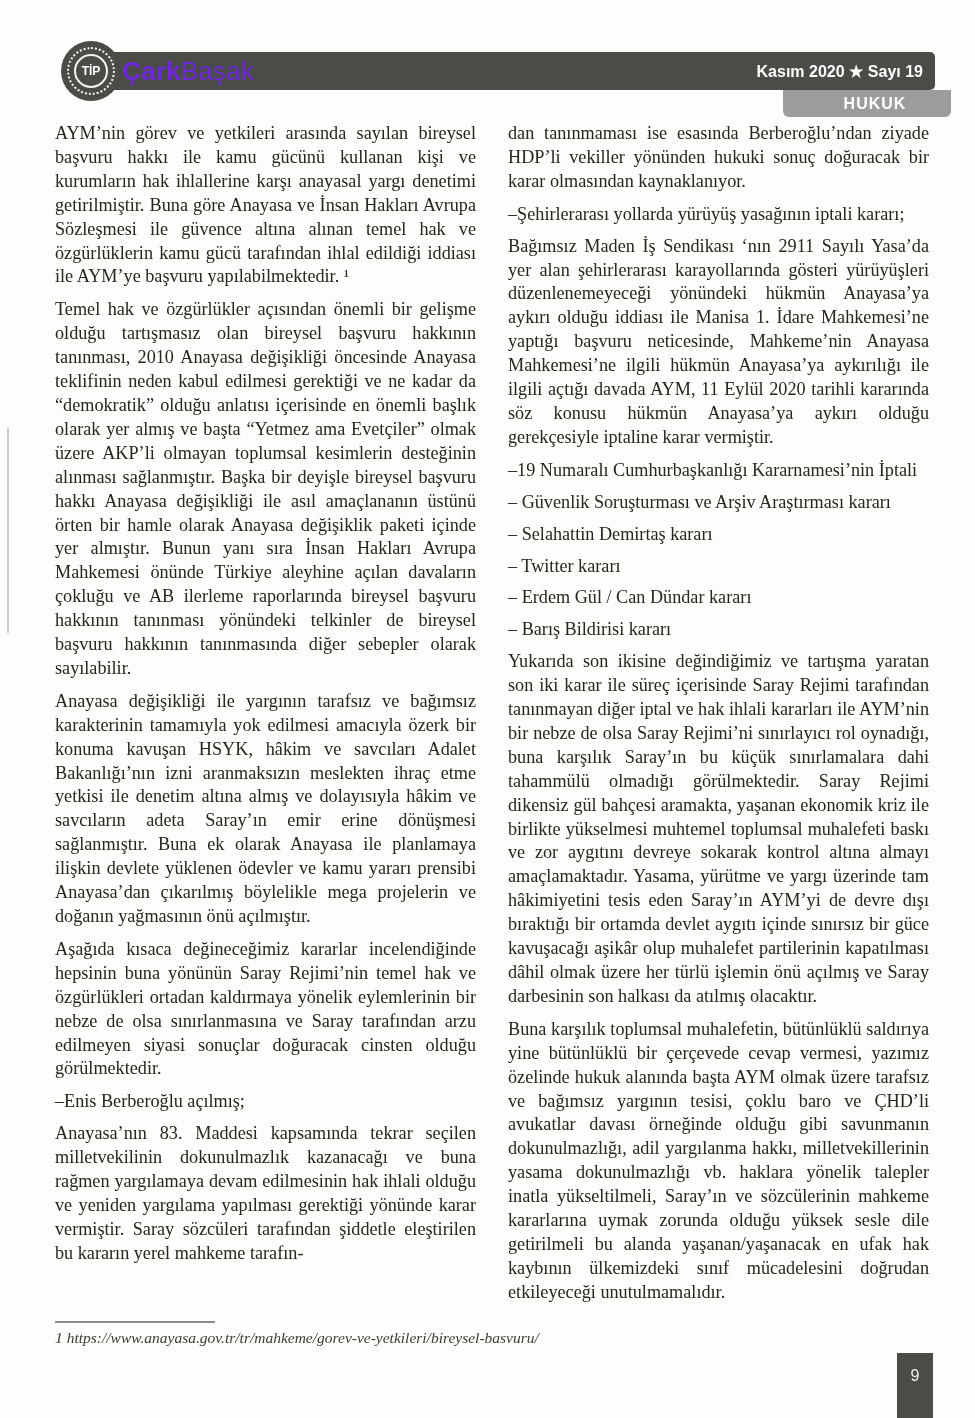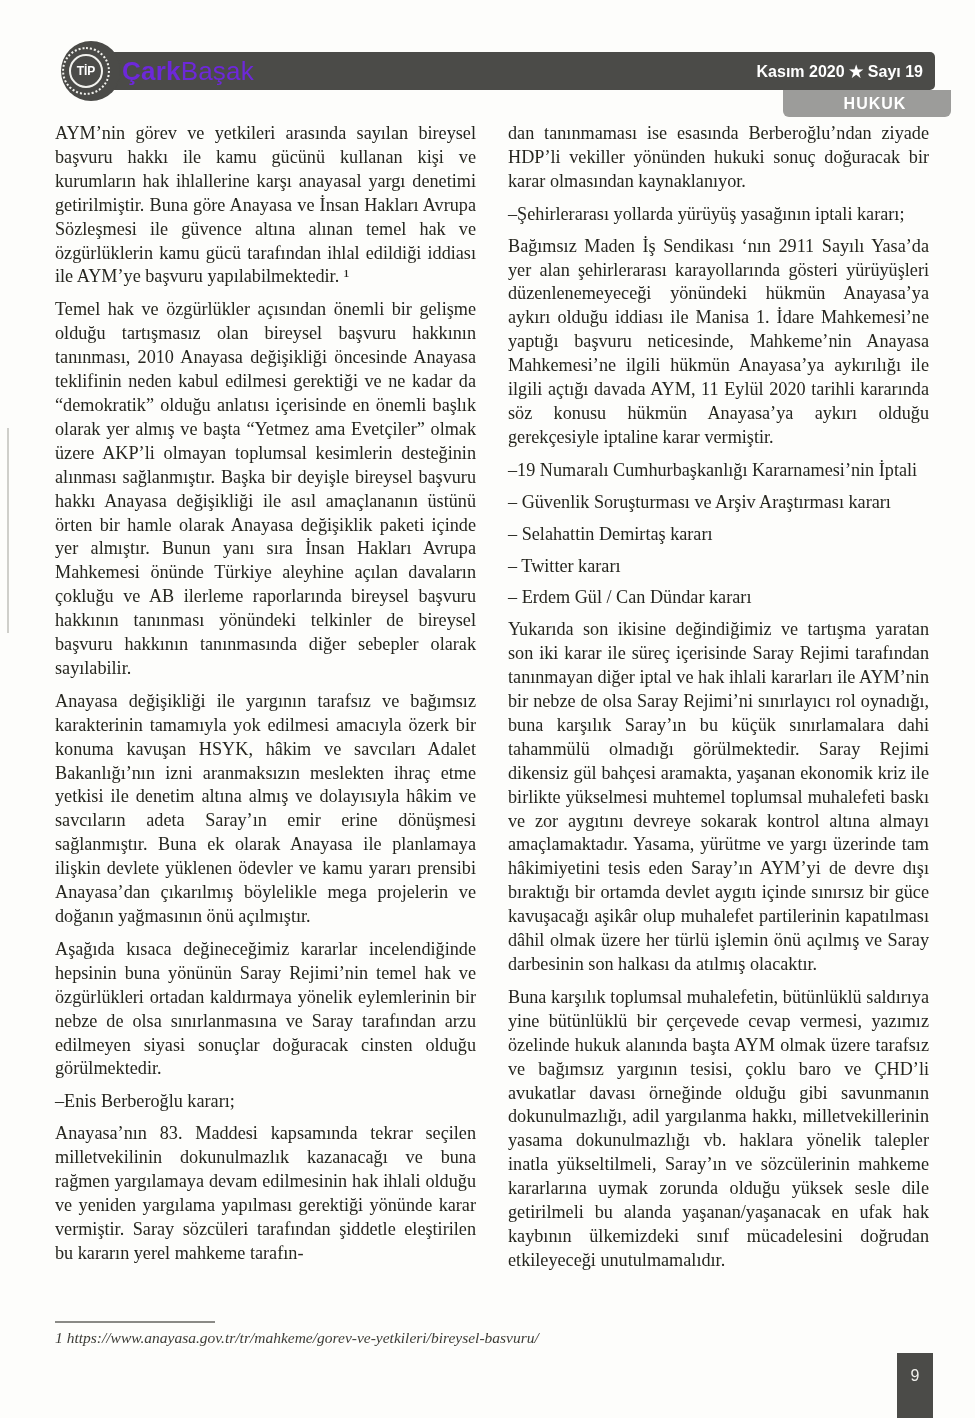--- a/index.html
+++ b/index.html
@@ -29,21 +29,21 @@
   .issue-info {
     position: absolute; right: 52px; top: 62px;
     font-family: "Liberation Sans", sans-serif;
     font-size: 16px; font-weight: 700; color: #ffffff;
   }
   .logo {
     position: absolute; left: 62px; top: 42px;
     width: 58px; height: 58px; border-radius: 50%;
     background: #4b4b48;
     box-shadow: 0 0 0 1px #4b4b48;
-    display: flex; align-items: center; justify-content: flex-start;
+    display: flex; align-items: center; justify-content: center;
   }
   .logo-inner {
     width: 44px; height: 44px; border-radius: 50%;
     border: 2px dotted #f2f2ee;
     display: flex; align-items: center; justify-content: center;
   }
   .logo-core {
     width: 30px; height: 30px; border-radius: 50%;
     border: 2px solid #f2f2ee;
     display: flex; align-items: center; justify-content: center;
@@ -127,32 +127,33 @@
 <div class="section-badge">HUKUK</div>
 
 <div class="edge-mark"></div>
 
 <div class="content">
   <div class="col">
     <p>AYM’nin görev ve yetkileri arasında sayılan bireysel başvuru hakkı ile kamu gücünü kullanan kişi ve kurumların hak ihlallerine karşı anayasal yargı denetimi getirilmiştir. Buna göre Anayasa ve İnsan Hakları Avrupa Sözleşmesi ile güvence altına alınan temel hak ve özgürlüklerin kamu gücü tarafından ihlal edildiği iddiası ile AYM’ye başvuru yapılabilmektedir. ¹</p>
     <p>Temel hak ve özgürlükler açısından önemli bir gelişme olduğu tartışmasız olan bireysel başvuru hakkının tanınması, 2010 Anayasa değişikliği öncesinde Anayasa teklifinin neden kabul edilmesi gerektiği ve ne kadar da “demokratik” olduğu anlatısı içerisinde en önemli başlık olarak yer almış ve başta “Yetmez ama Evetçiler” olmak üzere AKP’li olmayan toplumsal kesimlerin desteğinin alınması sağlanmıştır. Başka bir deyişle bireysel başvuru hakkı Anayasa değişikliği ile asıl amaçlananın üstünü örten bir hamle olarak Anayasa değişiklik paketi içinde yer almıştır. Bunun yanı sıra İnsan Hakları Avrupa Mahkemesi önünde Türkiye aleyhine açılan davaların çokluğu ve AB ilerleme raporlarında bireysel başvuru hakkının tanınması yönündeki telkinler de bireysel başvuru hakkının tanınmasında diğer sebepler olarak sayılabilir.</p>
     <p>Anayasa değişikliği ile yargının tarafsız ve bağımsız karakterinin tamamıyla yok edilmesi amacıyla özerk bir konuma kavuşan HSYK, hâkim ve savcıları Adalet Bakanlığı’nın izni aranmaksızın meslekten ihraç etme yetkisi ile denetim altına almış ve dolayısıyla hâkim ve savcıların adeta Saray’ın emir erine dönüşmesi sağlanmıştır. Buna ek olarak Anayasa ile planlamaya ilişkin devlete yüklenen ödevler ve kamu yararı prensibi Anayasa’dan çıkarılmış böylelikle mega projelerin ve doğanın yağmasının önü açılmıştır.</p>
     <p>Aşağıda kısaca değineceğimiz kararlar incelendiğinde hepsinin buna yönünün Saray Rejimi’nin temel hak ve özgürlükleri ortadan kaldırmaya yönelik eylemlerinin bir nebze de olsa sınırlanmasına ve Saray tarafından arzu edilmeyen siyasi sonuçlar doğuracak cinsten olduğu görülmektedir.</p>
-    <p class="item">–Enis Berberoğlu kararı;</p>
+    <p class="item">–Enis Berberoğlu açılmış;</p>
     <p>Anayasa’nın 83. Maddesi kapsamında tekrar seçilen milletvekilinin dokunulmazlık kazanacağı ve buna rağmen yargılamaya devam edilmesinin hak ihlali olduğu ve yeniden yargılama yapılması gerektiği yönünde karar vermiştir. Saray sözcüleri tarafından şiddetle eleştirilen bu kararın yerel mahkeme tarafın-</p>
   </div>
   <div class="col">
     <p>dan tanınmaması ise esasında Berberoğlu’ndan ziyade HDP’li vekiller yönünden hukuki sonuç doğuracak bir karar olmasından kaynaklanıyor.</p>
     <p class="item">–Şehirlerarası yollarda yürüyüş yasağının iptali kararı;</p>
     <p>Bağımsız Maden İş Sendikası ‘nın 2911 Sayılı Yasa’da yer alan şehirlerarası karayollarında gösteri yürüyüşleri düzenlenemeyeceği yönündeki hükmün Anayasa’ya aykırı olduğu iddiası ile Manisa 1. İdare Mahkemesi’ne yaptığı başvuru neticesinde, Mahkeme’nin Anayasa Mahkemesi’ne ilgili hükmün Anayasa’ya aykırılığı ile ilgili açtığı davada AYM, 11 Eylül 2020 tarihli kararında söz konusu hükmün Anayasa’ya aykırı olduğu gerekçesiyle iptaline karar vermiştir.</p>
     <p class="item">–19 Numaralı Cumhurbaşkanlığı Kararnamesi’nin İptali</p>
     <p class="item">– Güvenlik Soruşturması ve Arşiv Araştırması kararı</p>
     <p class="item">– Selahattin Demirtaş kararı</p>
     <p class="item">– Twitter kararı</p>
     <p class="item">– Erdem Gül / Can Dündar kararı</p>
+    <p class="item">– Barış Bildirisi kararı</p>
     <p>Yukarıda son ikisine değindiğimiz ve tartışma yaratan son iki karar ile süreç içerisinde Saray Rejimi tarafından tanınmayan diğer iptal ve hak ihlali kararları ile AYM’nin bir nebze de olsa Saray Rejimi’ni sınırlayıcı rol oynadığı, buna karşılık Saray’ın bu küçük sınırlamalara dahi tahammülü olmadığı görülmektedir. Saray Rejimi dikensiz gül bahçesi aramakta, yaşanan ekonomik kriz ile birlikte yükselmesi muhtemel toplumsal muhalefeti baskı ve zor aygıtını devreye sokarak kontrol altına almayı amaçlamaktadır. Yasama, yürütme ve yargı üzerinde tam hâkimiyetini tesis eden Saray’ın AYM’yi de devre dışı bıraktığı bir ortamda devlet aygıtı içinde sınırsız bir güce kavuşacağı aşikâr olup muhalefet partilerinin kapatılması dâhil olmak üzere her türlü işlemin önü açılmış ve Saray darbesinin son halkası da atılmış olacaktır.</p>
     <p>Buna karşılık toplumsal muhalefetin, bütünlüklü saldırıya yine bütünlüklü bir çerçevede cevap vermesi, yazımız özelinde hukuk alanında başta AYM olmak üzere tarafsız ve bağımsız yargının tesisi, çoklu baro ve ÇHD’li avukatlar davası örneğinde olduğu gibi savunmanın dokunulmazlığı, adil yargılanma hakkı, milletvekillerinin yasama dokunulmazlığı vb. haklara yönelik talepler inatla yükseltilmeli, Saray’ın ve sözcülerinin mahkeme kararlarına uymak zorunda olduğu yüksek sesle dile getirilmeli bu alanda yaşanan/yaşanacak en ufak hak kaybının ülkemizdeki sınıf mücadelesini doğrudan etkileyeceği unutulmamalıdır.</p>
   </div>
 </div>
 
 <div class="footnote-rule"></div>
 <div class="footnote-text">1 https://www.anayasa.gov.tr/tr/mahkeme/gorev-ve-yetkileri/bireysel-basvuru/</div>
 
 <div class="page-number-box">9</div>
 

